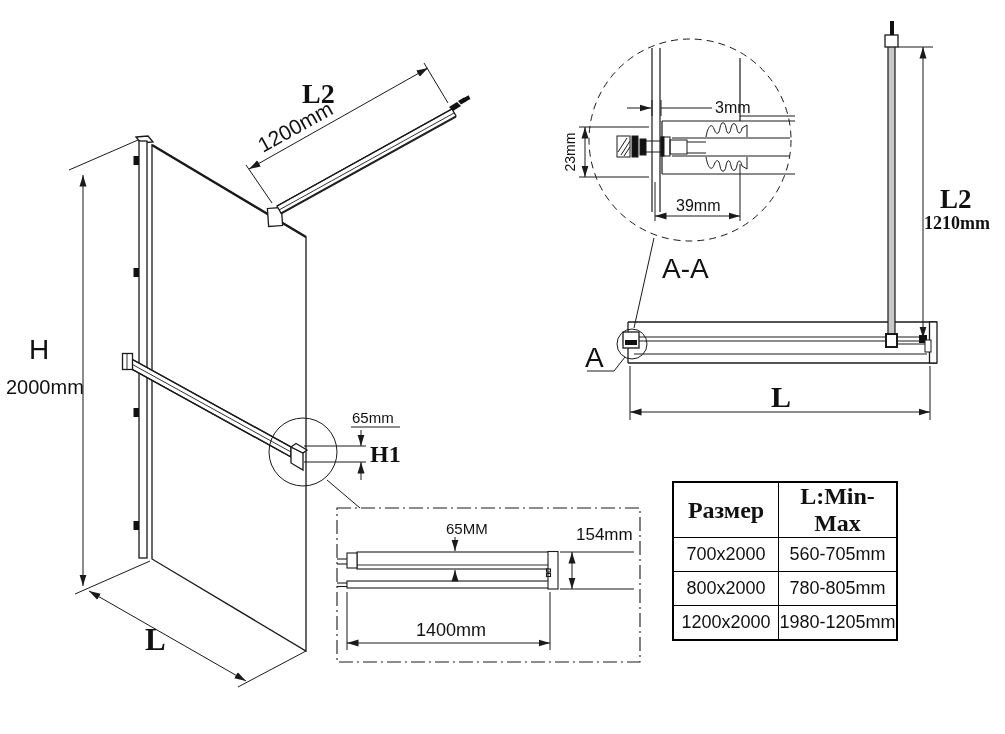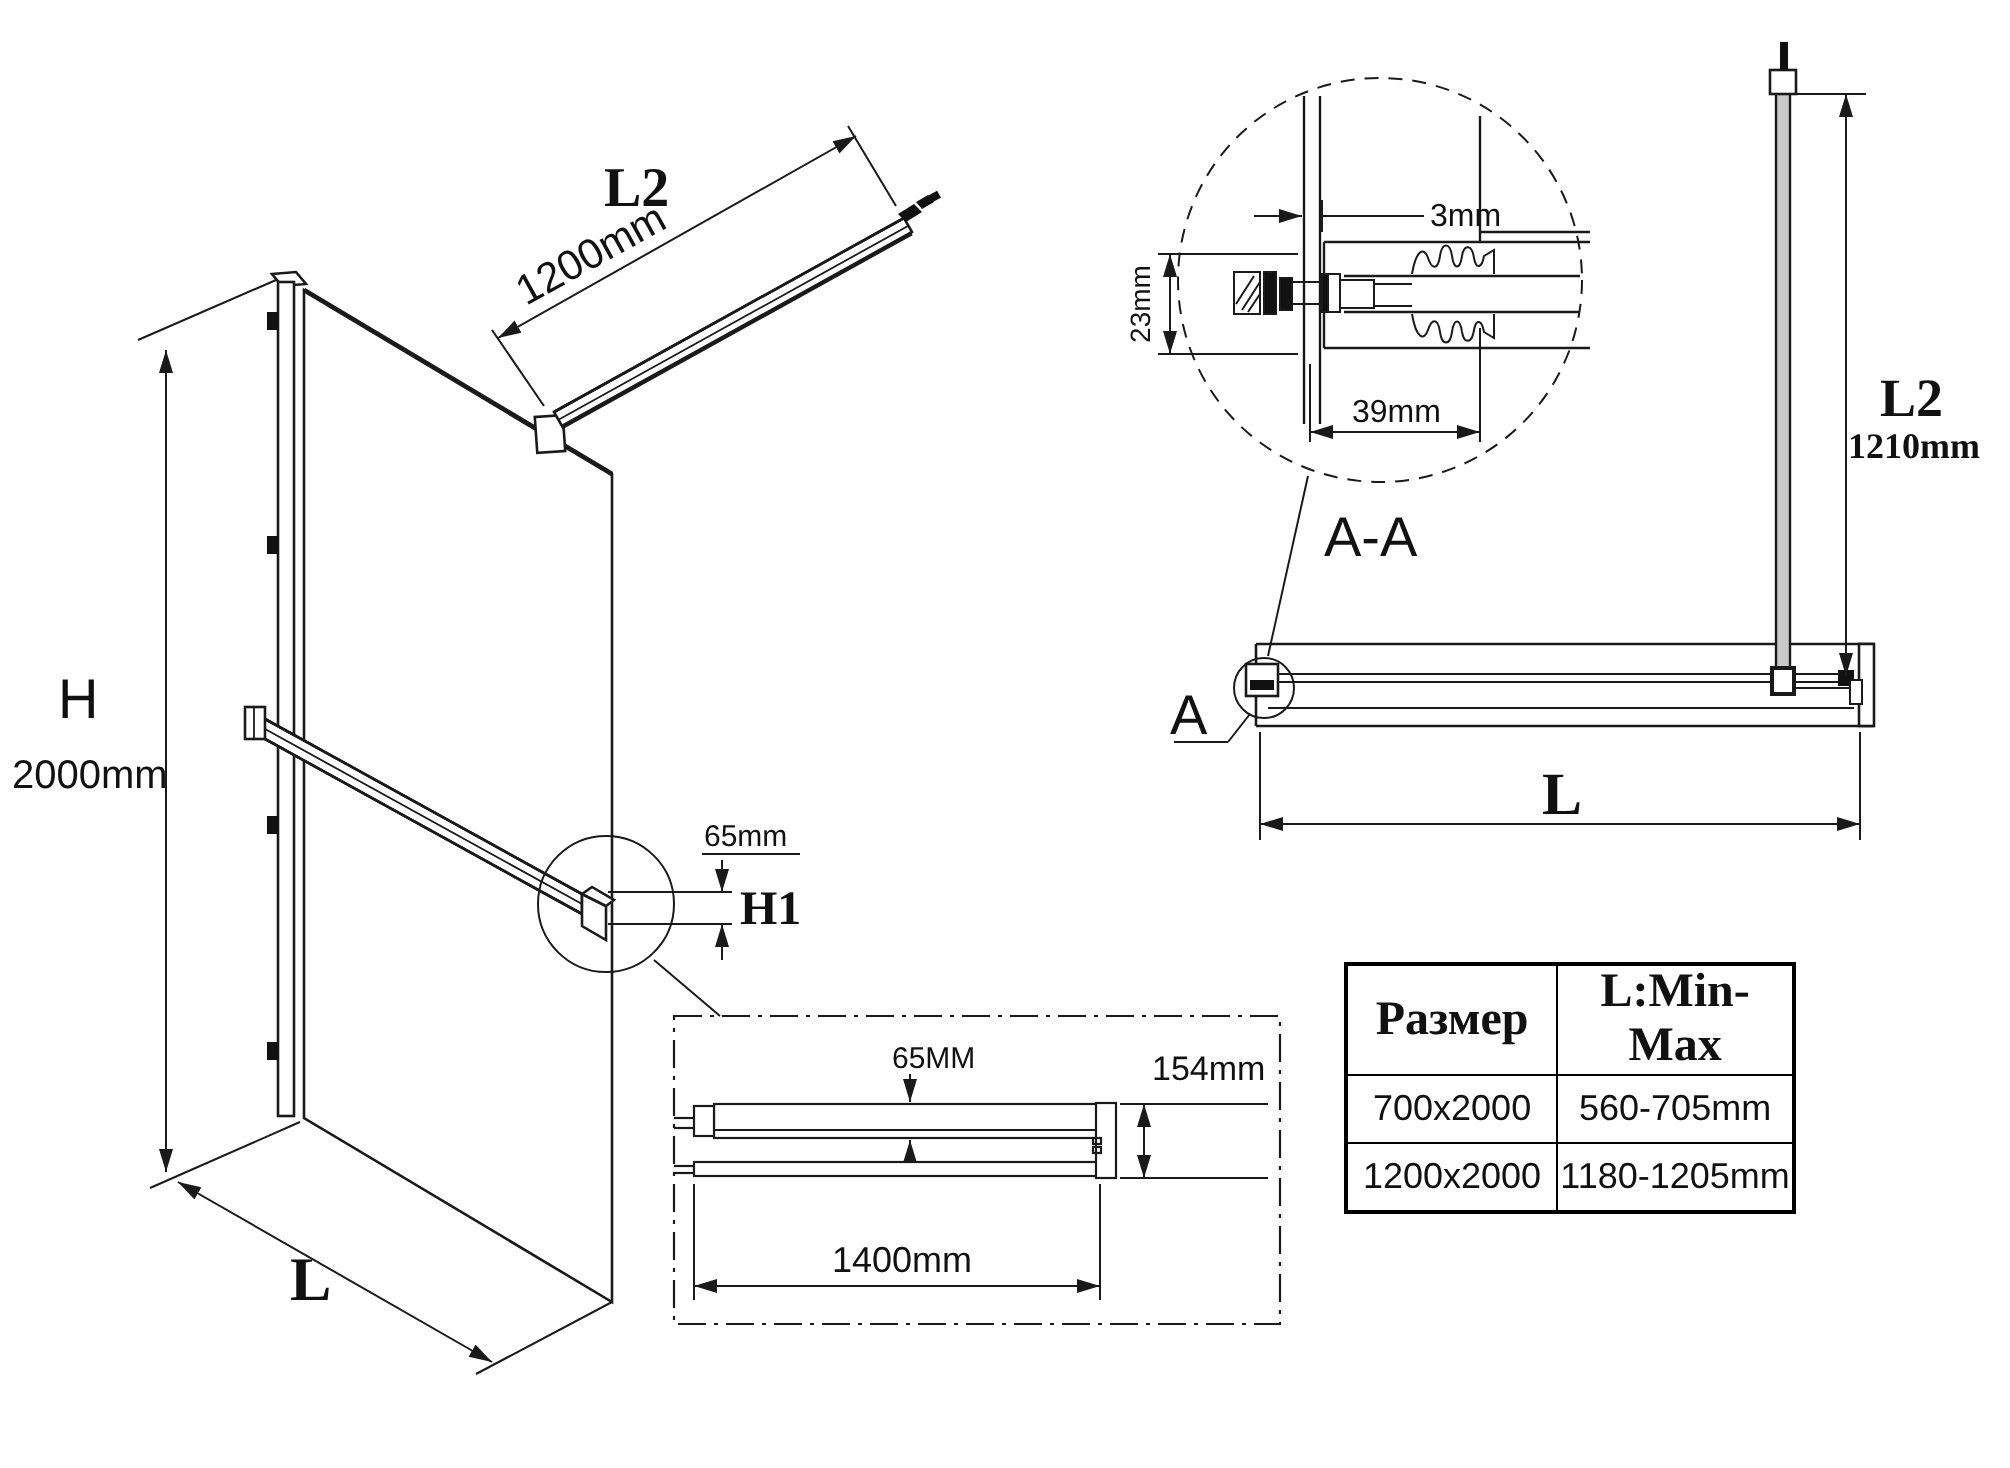--- a/index.html
+++ b/index.html
@@ -253,18 +253,22 @@
       <th>Размер</th>
       <th>L:Min-Max</th>
     </tr>
   </thead>
   <tbody>
     <tr>
       <td>700x2000</td>
       <td>560-705mm</td>
     </tr>
     <tr>
+      <td>800x2000</td>
+      <td>780-805mm</td>
+    </tr>
+    <tr>
       <td>1200x2000</td>
-      <td>1180-1205mm</td>
+      <td>1980-1205mm</td>
     </tr>
   </tbody>
 </table>
 </div>
 
 </body></html>

